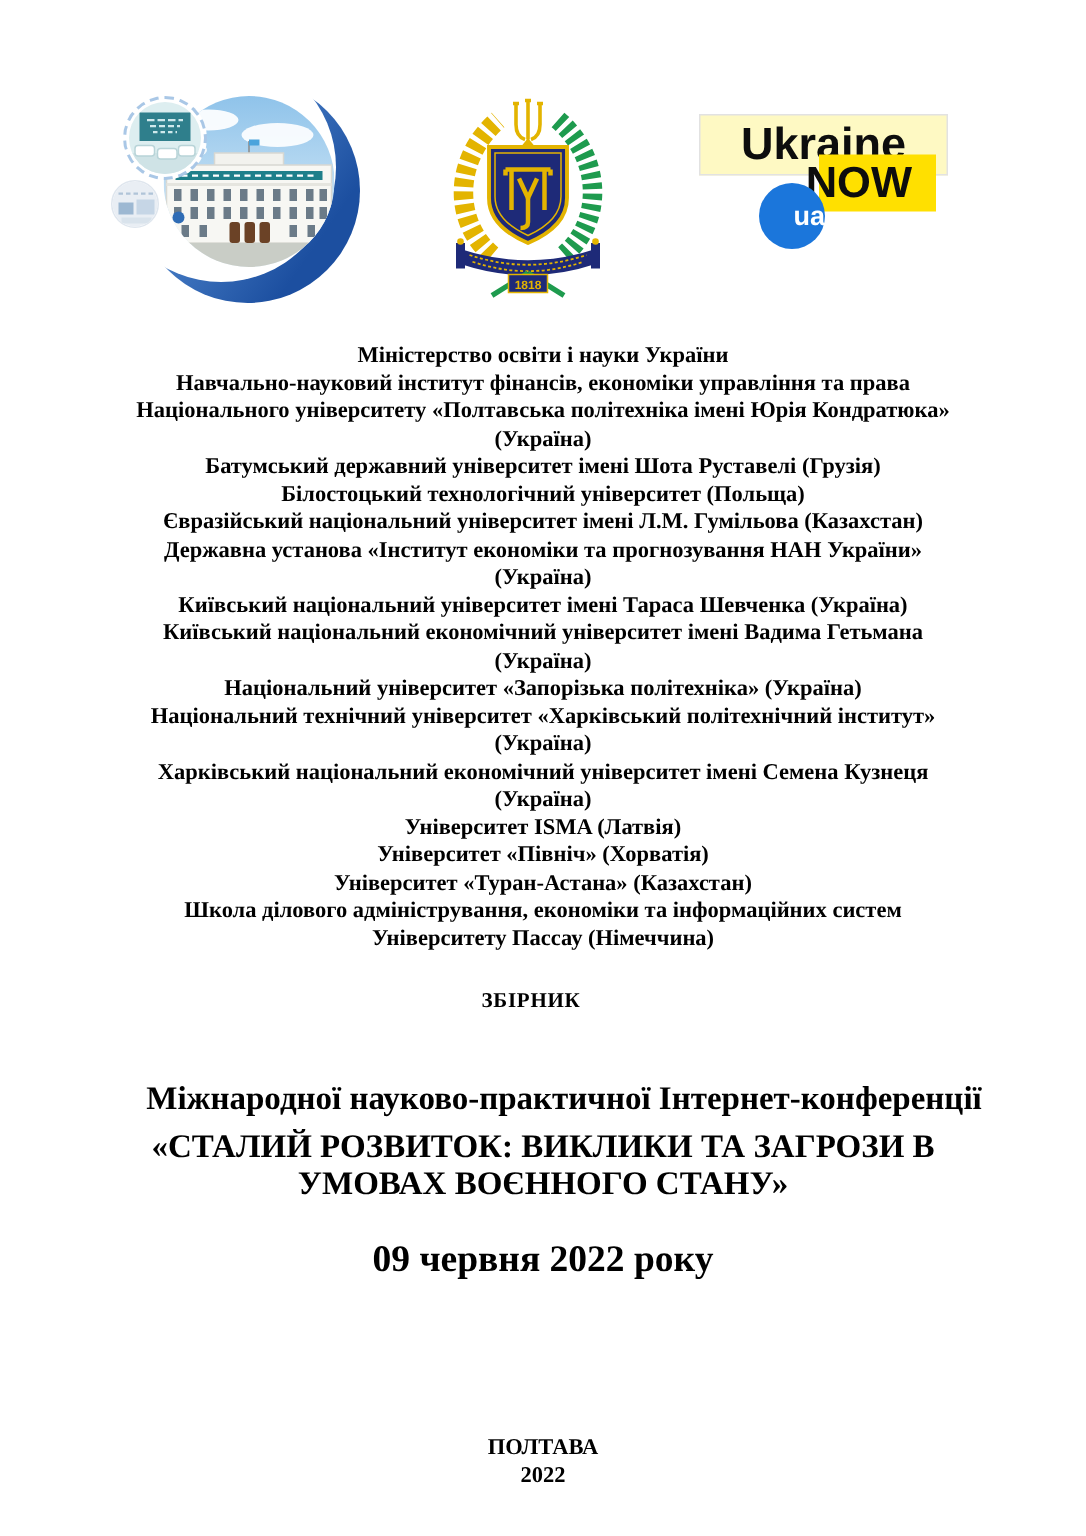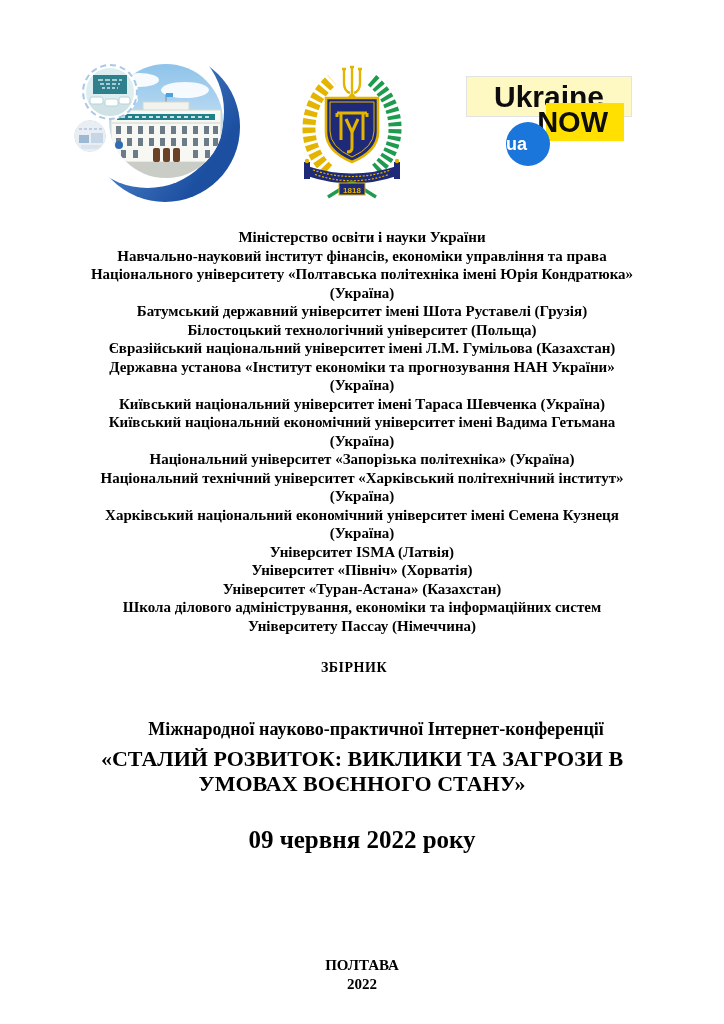--- a/index.html
+++ b/index.html
@@ -36,33 +36,33 @@
              font-family:"Liberation Sans", sans-serif; }
   .un-ukraine { position:absolute; left:4px; top:0; width:166px; height:41px; z-index:1;
                 background:#fef9c3; border:1px solid #e2e2e2;
                 display:flex; align-items:center; justify-content:center;
                 font-size:30px; font-weight:800; color:#0d0d0d; letter-spacing:0px; }
   .un-now { position:absolute; left:84px; top:27px; width:78px; height:38px; z-index:2;
             background:#FFE000; display:flex; align-items:center; justify-content:flex-end;
             padding-right:16px; font-size:29px; font-weight:800; color:#0d0d0d; }
   .un-ua { position:absolute; left:44px; top:46px; width:44px; height:44px; z-index:3;
            border-radius:50%; background:#1B76DB; color:#fff;
-           display:flex; align-items:center; justify-content:flex-start;
+           display:flex; align-items:center; justify-content:flex-end;
            font-size:18px; font-weight:700; }
 
   
   .institutions { position:absolute; top:228px; left:20px; right:20px;
                   text-align:center; font-weight:bold; font-size:15px; line-height:18.5px; }
   .inst-line { white-space:nowrap; }
 
   .zbirnyk { position:absolute; top:660px; left:0; right:16px; text-align:center;
              font-size:14px; font-weight:bold; letter-spacing:0.5px; }
 
   .conf { position:absolute; top:719px; left:0; right:0; text-align:center; font-weight:bold; }
-  .conf-type { font-size:18px; margin-bottom:6px;margin-left:28px; }
+  .conf-type { font-size:22px; margin-bottom:6px;margin-left:28px; }
   .conf-title { font-size:22px; line-height:25px; }
 
   .date-line { position:absolute; top:826px; left:0; right:0; text-align:center;
                font-size:25px; font-weight:bold; }
 
   .imprint { position:absolute; top:916px; left:0; right:0; text-align:center;
              font-size:15px; font-weight:bold; line-height:19px;margin-top:40px; }
 </style>
 </head>
 <body>

